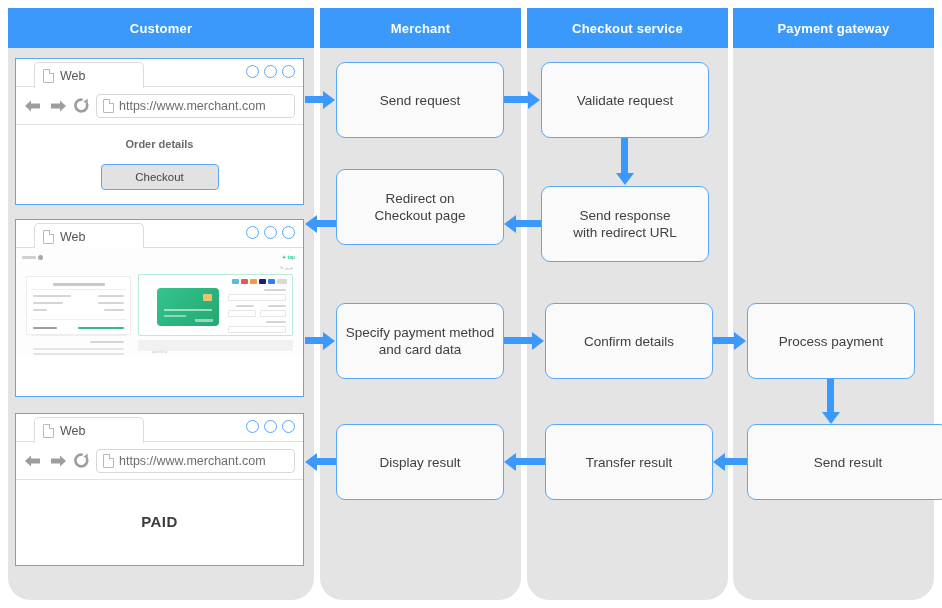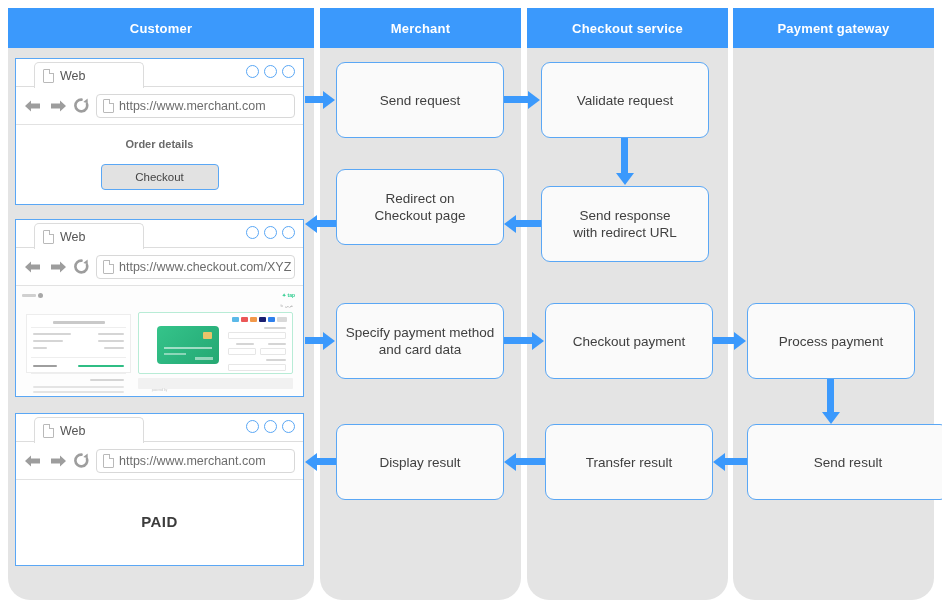--- a/index.html
+++ b/index.html
@@ -199,36 +199,20 @@
   <div class="browser" style="left:15px; top:219px; width:289px; height:178px;">
     <div class="br-tabbar">
       <div class="br-tab">
         <span class="gly pagedoc"></span>
         <span>Web</span>
       </div>
       <div class="dots">
         <i></i>
         <i></i>
         <i></i>
-      </div>
-    </div>
-    <div class="br-urlbar">
-      <svg class="gly" width="18" height="14" viewBox="0 0 18 14">
-          <path d="M1 7 L7 1.5 L7 4.6 L16 4.6 L16 9.4 L7 9.4 L7 12.5 Z" fill="#9d9d9d"></path>
-        </svg>
-      <svg class="gly" width="18" height="14" viewBox="0 0 18 14">
-          <path d="M17 7 L11 1.5 L11 4.6 L2 4.6 L2 9.4 L11 9.4 L11 12.5 Z" fill="#9d9d9d"></path>
-        </svg>
-      <svg class="gly" width="15" height="15" viewBox="0 0 15 15">
-          <path d="M7.5 1.6 A5.9 5.9 0 1 0 13 6" stroke="#9d9d9d" stroke-width="2.6" fill="none" stroke-linecap="round"></path>
-          <path d="M13.6 0.6 L13.8 5.2 L9.3 4.1 Z" fill="#9d9d9d"></path>
-        </svg>
-      <div class="urlfield">
-        <span class="gly pagedoc"></span>
-        <span>https://www.checkout.com/XYZ</span>
       </div>
     </div>
     <div class="br-body">
       <div class="shot">
         <div class="s-top">
           <span style="display:block;width:14px;height:3px;background:#d0d0d0;border-radius:1px;"></span>
           <span style="display:block;width:5px;height:5px;border-radius:50%;background:#a8a8a8;"></span>
         </div>
         <div class="s-logo">✦ tap</div>
         <div class="s-lang">↻ &nbsp;عربي</div>
@@ -318,21 +302,21 @@
   <div class="node" style="left:336px; top:62px; width:168px; height:76px;">Send request</div>
   <div class="node" style="left:541px; top:62px; width:168px; height:76px;">Validate request</div>
 
   <div class="node" style="left:336px; top:169px; width:168px; height:76px; white-space:pre-line;">Redirect on
 Checkout page</div>
   <div class="node" style="left:541px; top:186px; width:168px; height:76px; white-space:pre-line;">Send response
 with redirect URL</div>
 
   <div class="node" style="left:336px; top:303px; width:168px; height:76px; white-space:pre-line;">Specify payment method
 and card data</div>
-  <div class="node" style="left:545px; top:303px; width:168px; height:76px;">Checkout payment</div>
+  <div class="node" style="left:545px; top:303px; width:168px; height:76px;">Confirm details</div>
   <div class="node" style="left:747px; top:303px; width:168px; height:76px;">Process payment</div>
 
   <div class="node" style="left:336px; top:424px; width:168px; height:76px;">Display result</div>
   <div class="node" style="left:545px; top:424px; width:168px; height:76px;">Transfer result</div>
   <div class="node" style="left:747px; top:424px; width:202px; height:76px;">Send result</div>
 
   <div class="arrow" style="left:305px; top:91px; width:31px; height:18px;">
     <div class="shaft" style="left:0; top:5px; width:19px; height:7px;"></div>
     <div class="head right" style="left:18px; top:0;"></div>
   </div>

